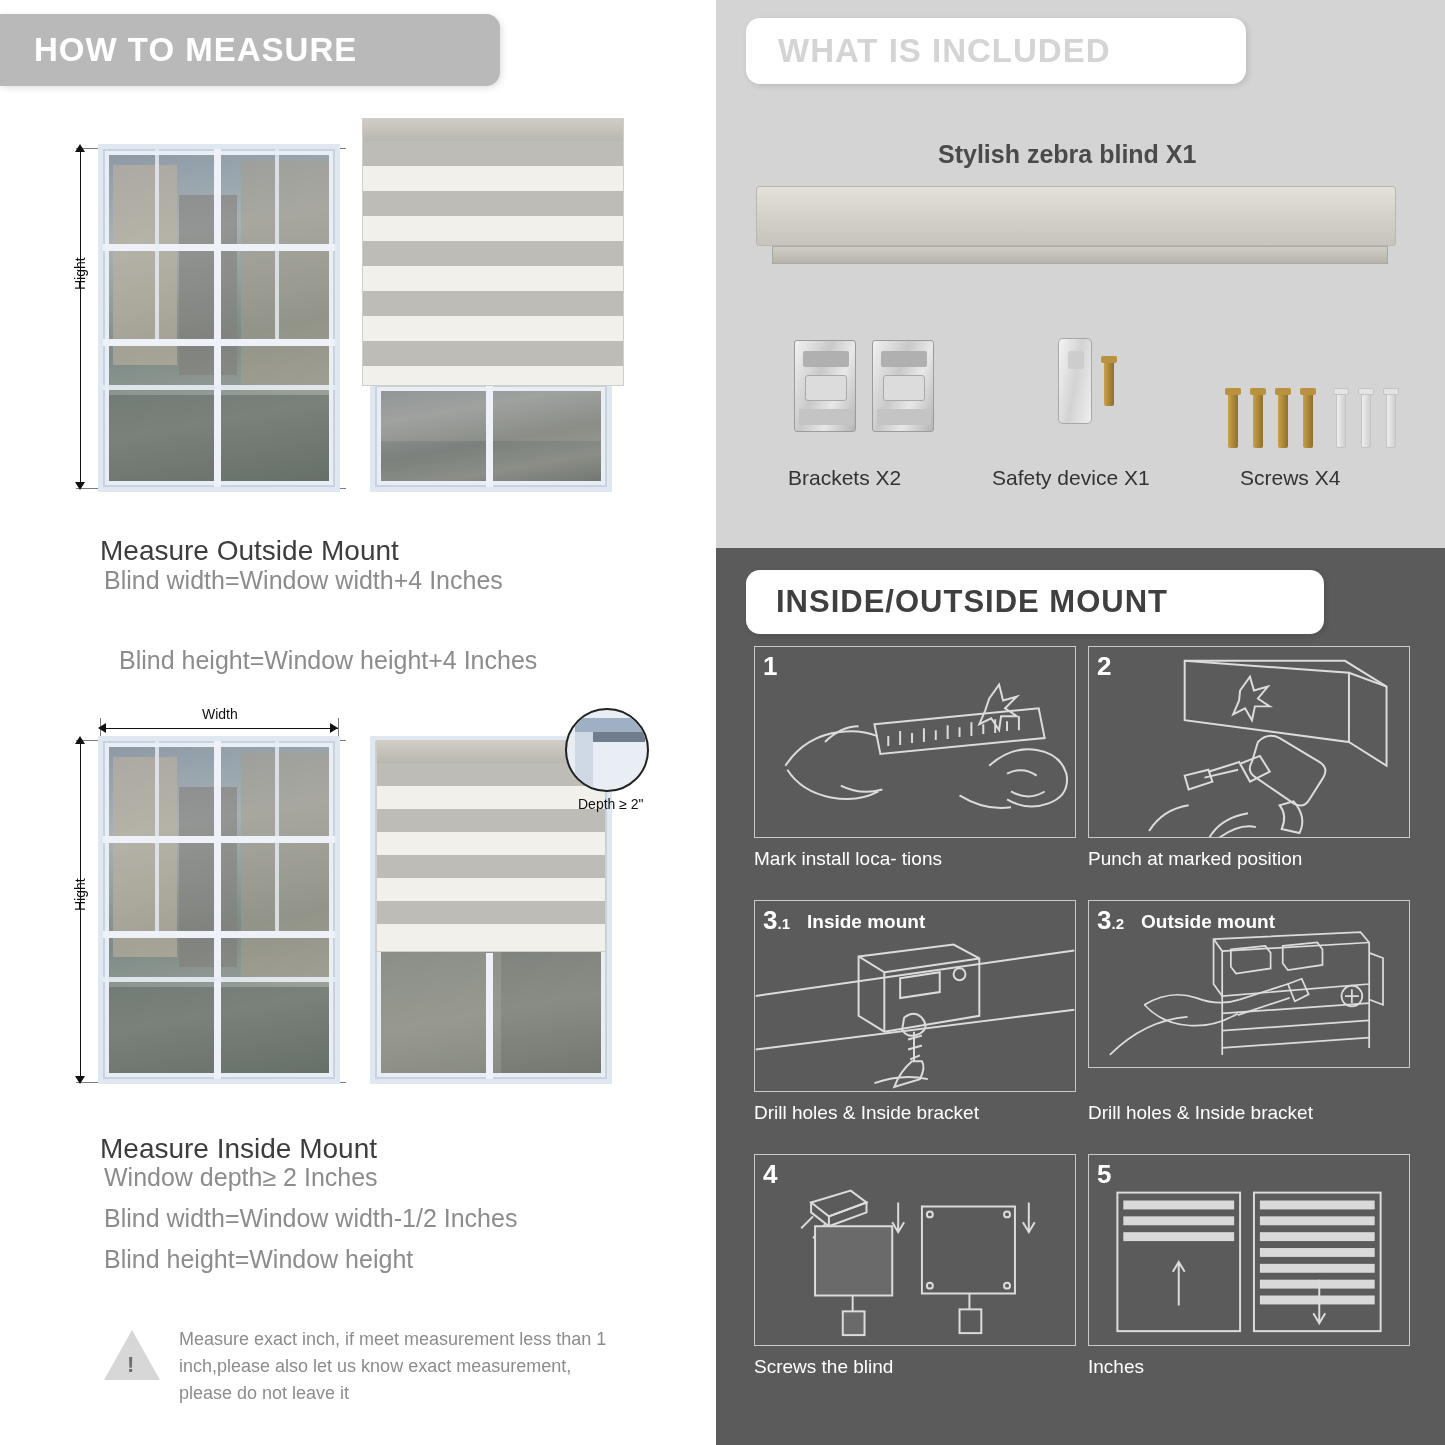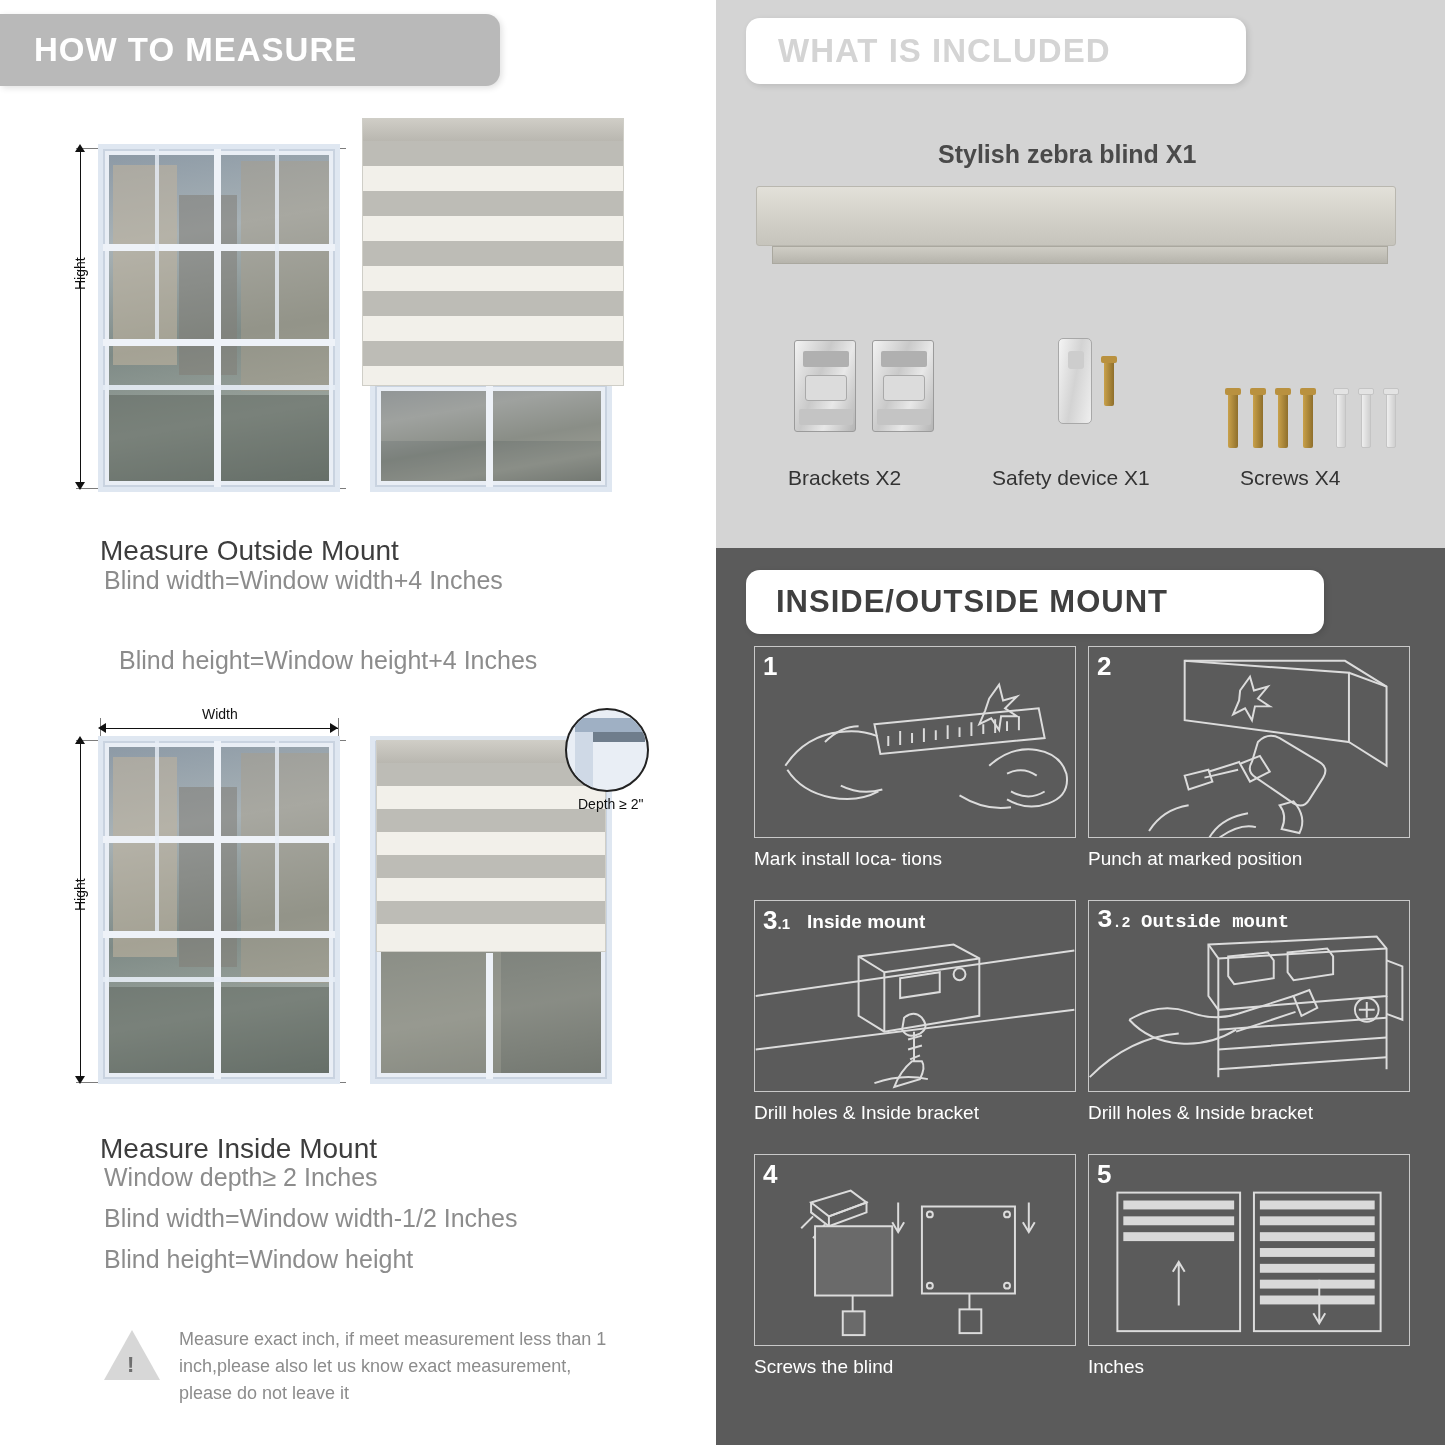--- a/index.html
+++ b/index.html
@@ -439,21 +439,21 @@
           <circle cx="206" cy="74" r="6"></circle>
           <path d="M150 118 q10 -8 18 0 q8 10 -2 16 q-12 6 -18 -4 Z"></path>
           <path d="M160 132 l0 30 M154 140 l14 -4 M154 150 l14 -4 M156 160 l10 -4"></path>
           <path d="M158 162 q-12 10 -18 26 l26 -8 q6 -12 2 -18 Z"></path>
           <path d="M120 184 q28 -10 54 -4"></path>
         </g>
       </svg>
     </div>
     <div class="step-caption" style="left:38px;top:554px;">Drill holes &amp;  Inside bracket</div>
 
-    <div class="step" style="left:372px;top:352px;width:322px;height:192px;font-family:Liberation Mono, monospace;">
+    <div class="step" style="left:372px;top:352px;width:322px;height:168px;">
       <span class="num"><span>3</span><small>.2</small></span>
       <span class="inline-label">Outside mount</span>
       <svg class="sketch" viewBox="0 0 322 192">
         <g fill="none" stroke="#dcdcdc" stroke-width="2">
           <path d="M120 44 L290 36 L300 48 L300 96 L130 110 L120 96 Z"></path>
           <path d="M120 44 L130 58 L130 110"></path>
           <path d="M130 58 L300 48"></path>
           <path d="M140 56 L180 52 L186 60 L186 78 L146 84 L140 76 Z"></path>
           <path d="M200 52 L240 48 L246 56 L246 74 L206 80 L200 72 Z"></path>
           <path d="M300 60 L316 66 L316 120 L300 114"></path>

